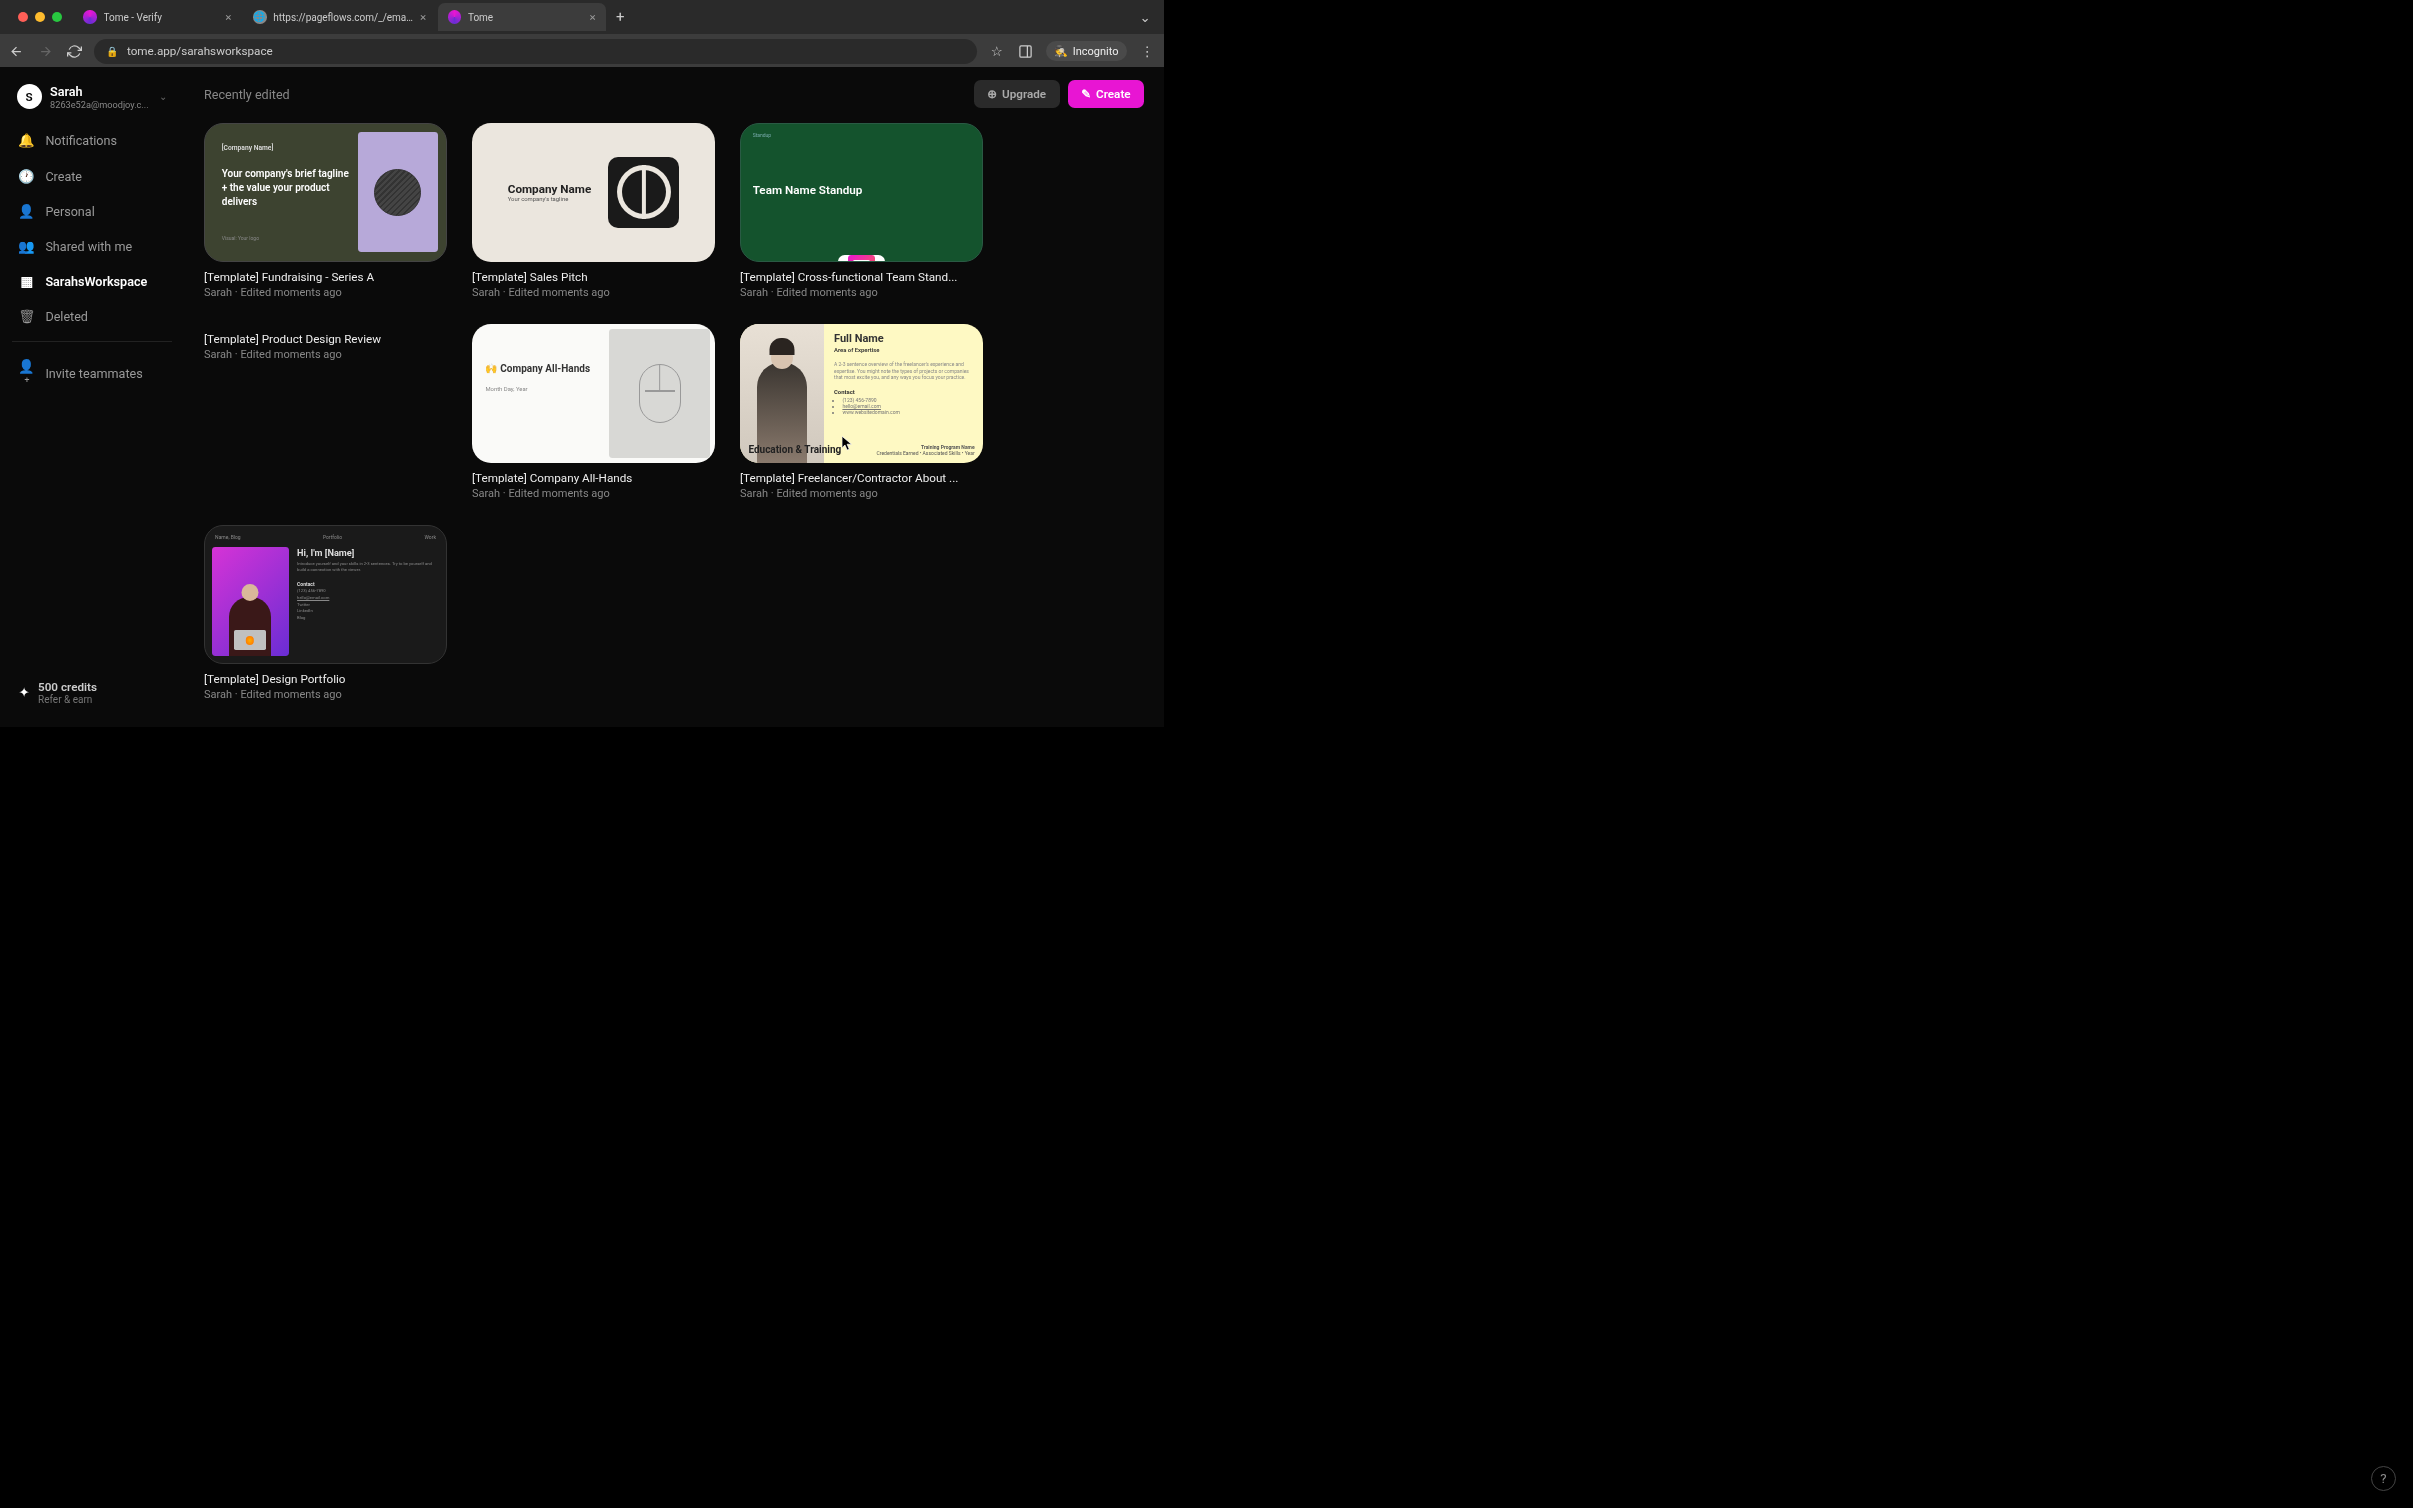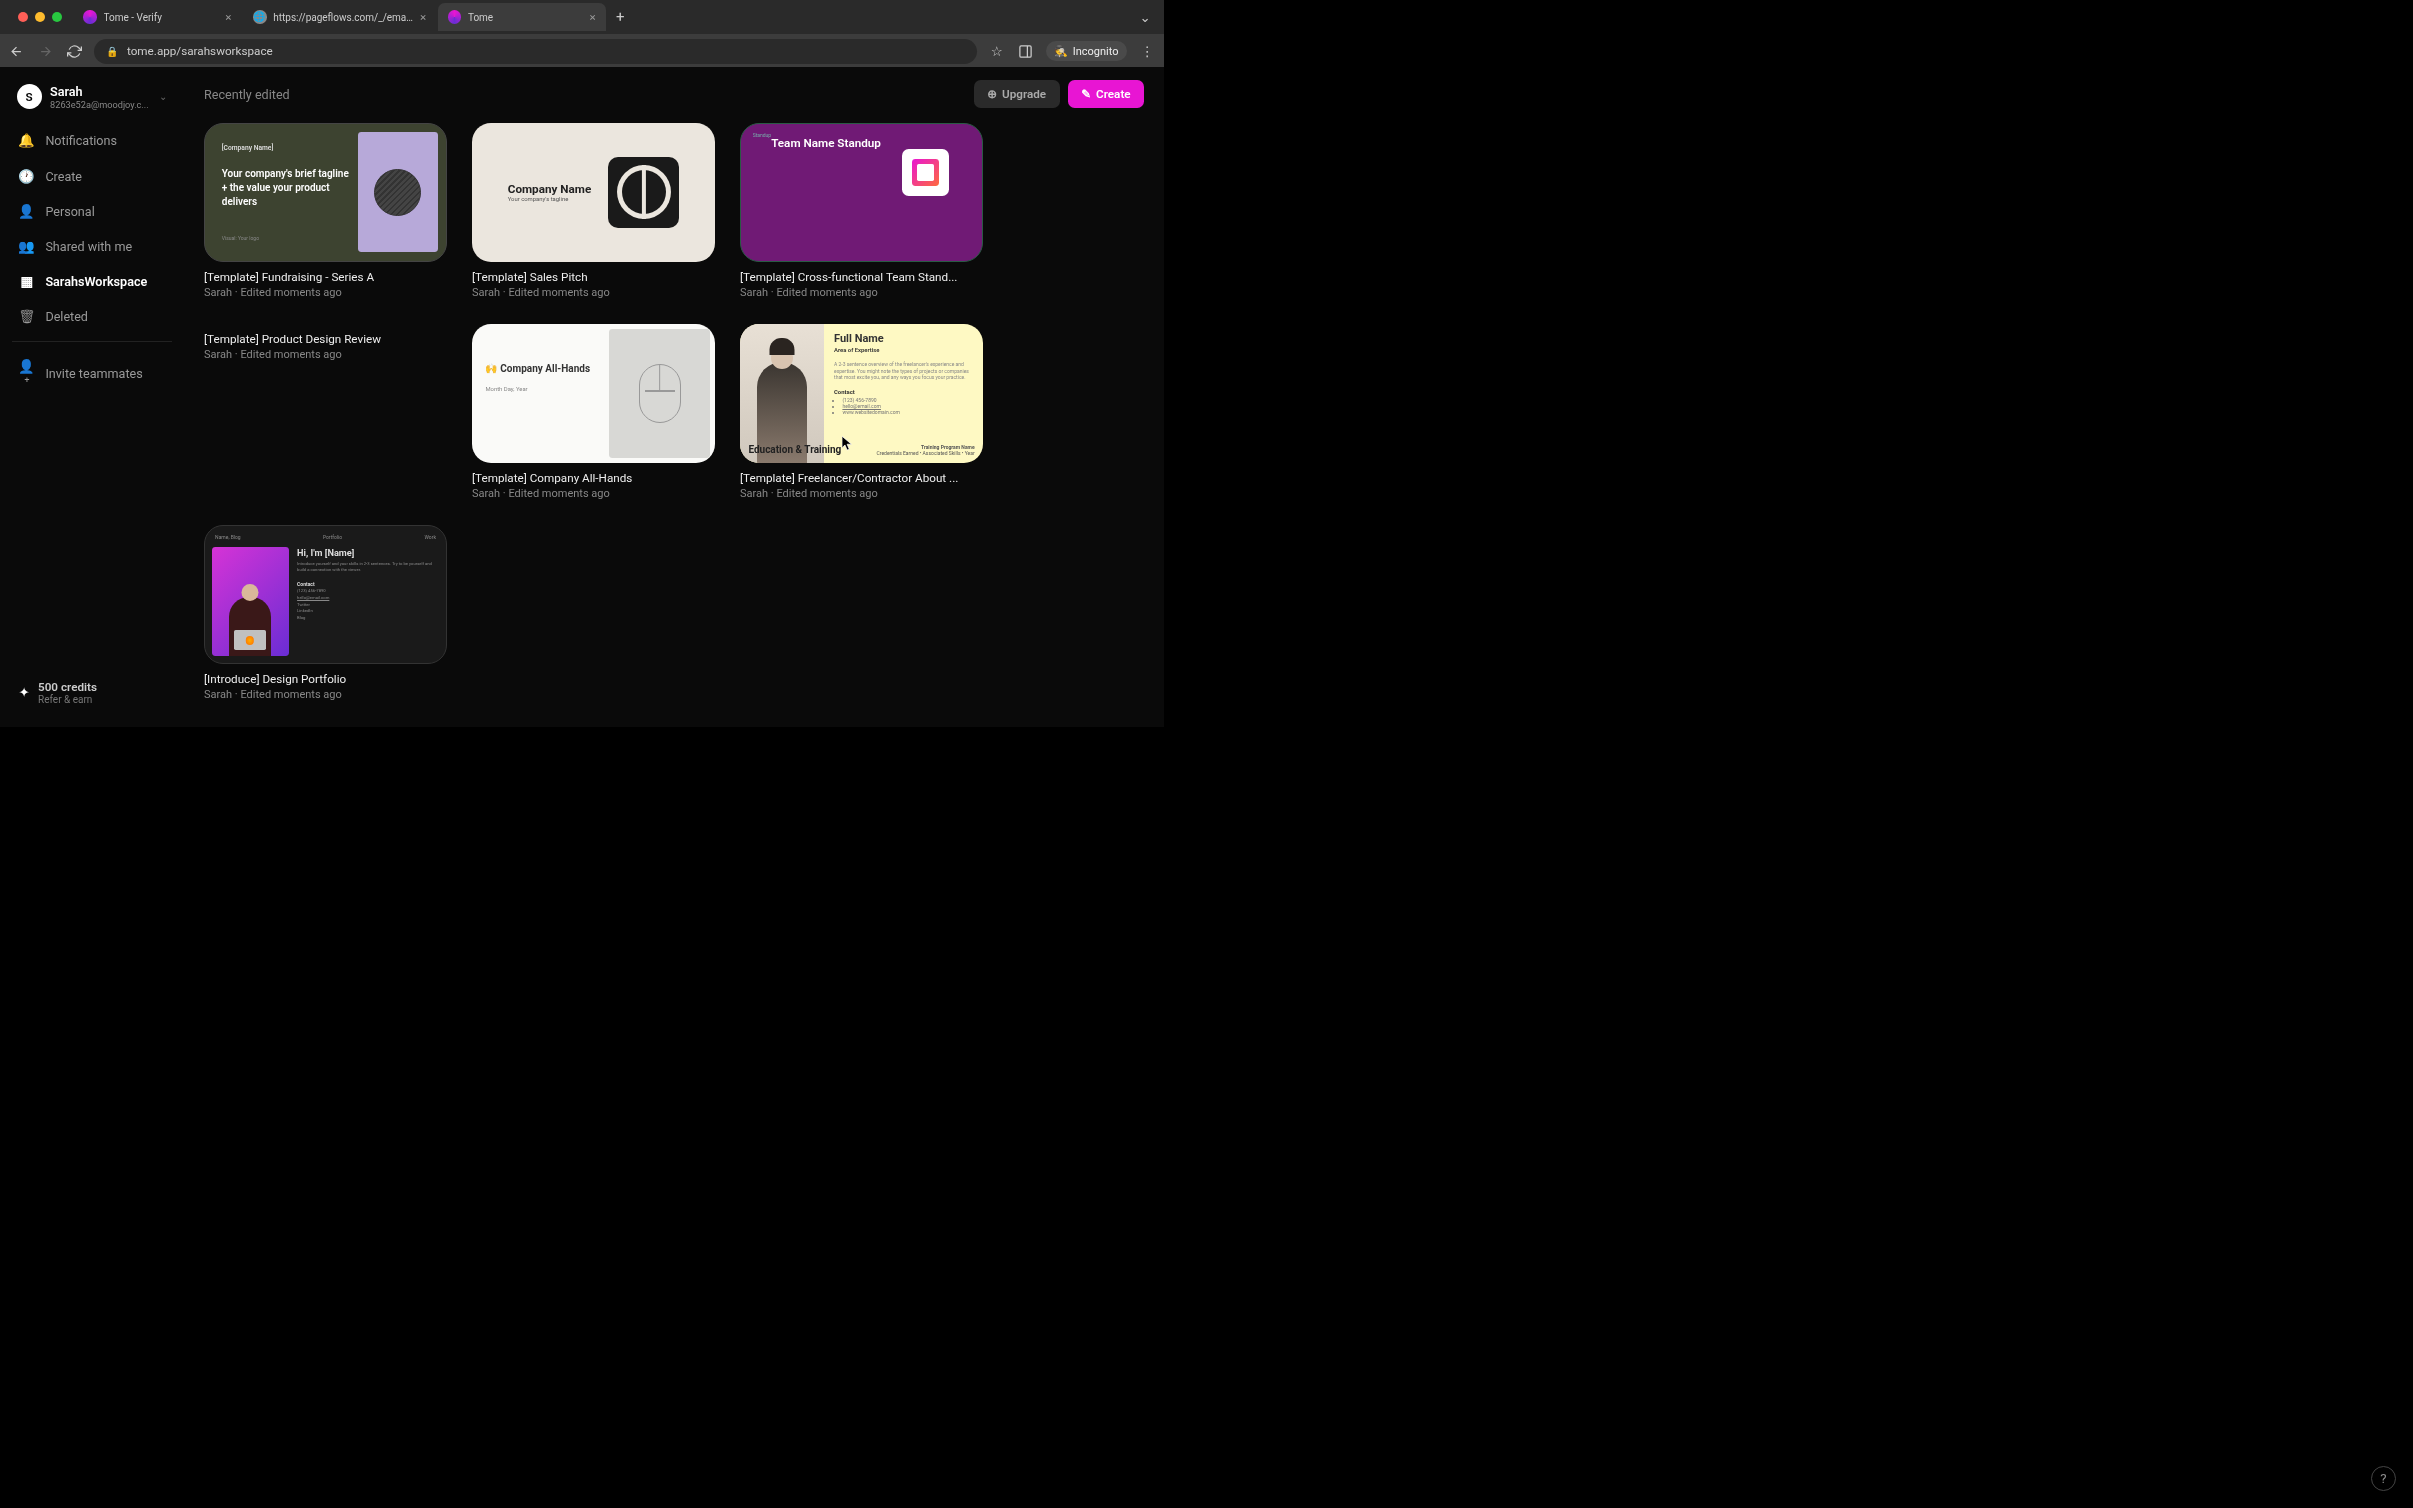--- a/index.html
+++ b/index.html
@@ -200,21 +200,21 @@
     
     .thumb2 { background: #ebe6de; display:flex; align-items:center; justify-content:center; gap:17px;}
     .thumb2-text { color:#222;}
     .thumb2-text .big { font-size:11.7px; font-weight:700;}
     .thumb2-text .sm { font-size:5.9px; color:#555;}
     .thumb2-logo {width:71px; height:71px; background:#1a1a1a; border-radius:10px; position:relative;}
     .thumb2-logo::before{content:'';position:absolute;inset:13.4px;border-radius:50%;background:#1a1a1a;box-shadow: 0 0 0 5px #ebe6de;}
     .thumb2-logo::after{content:'';position:absolute;left:50%;top:8.4px;bottom:8.4px;width:4.2px;background:#ebe6de;transform:translateX(-50%);}
 
     
-    .thumb3 { background: #701a75; border: 1.7px solid #2a5a44; flex-direction:row; padding:8.4px 11.7px;}
+    .thumb3 { background: #14532d; border: 1.7px solid #2a5a44; flex-direction:column; padding:8.4px 11.7px;gap:41px;}
     .thumb3 .label { font-size:5px; color:#7aa;}
     .thumb3 .title { font-size:11.7px; font-weight:600; color:#fff; margin-top:3.4px;}
     .thumb3-icon { margin: 17px auto 0; width:47px; height:47px; background:#fff; border-radius:6.7px; display:flex; align-items:center; justify-content:center;}
     .thumb3-icon-inner{width:27px;height:27px;background:linear-gradient(135deg,#e815d3,#ff6a3d);border-radius:3.4px;position:relative;}
     .thumb3-icon-inner::after{content:'';position:absolute;inset:5px;background:#fff;border-radius:1.7px;}
 
     
     .thumb4 { background:#e8e8f0; flex-direction:column; align-items:center; justify-content:center;}
     .thumb4 .title { color:#3d3dac; font-size:11.7px; font-weight:700;}
     .thumb4 .sub { color:#888; font-size:5.9px; margin-top:5px;}
@@ -525,21 +525,21 @@
               <div class="d">Introduce yourself and your skills in 2-3 sentences. Try to be yourself and build a connection with the viewer.</div>
               <div class="c">Contact</div>
               <div class="ln">(123) 456-7890</div>
               <div class="ln" style="text-decoration:underline;">hello@email.com</div>
               <div class="ln">Twitter</div>
               <div class="ln">LinkedIn</div>
               <div class="ln">Blog</div>
             </div>
           </div>
         </div>
-        <div class="card-title">[Introduce] Design Portfolio</div>
+        <div class="card-title">[Template] Design Portfolio</div>
         <div class="card-meta">
           <span>Sarah</span> · <span>Edited moments ago</span>
         </div>
       </div>
     </div>
   </div>
 </div>
 
 <div class="help-btn">?</div>
 

